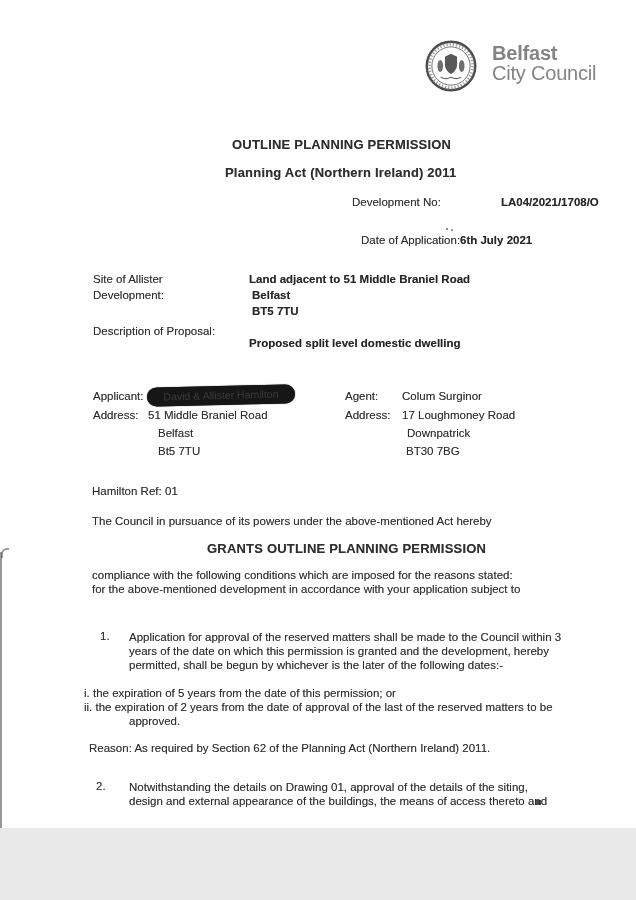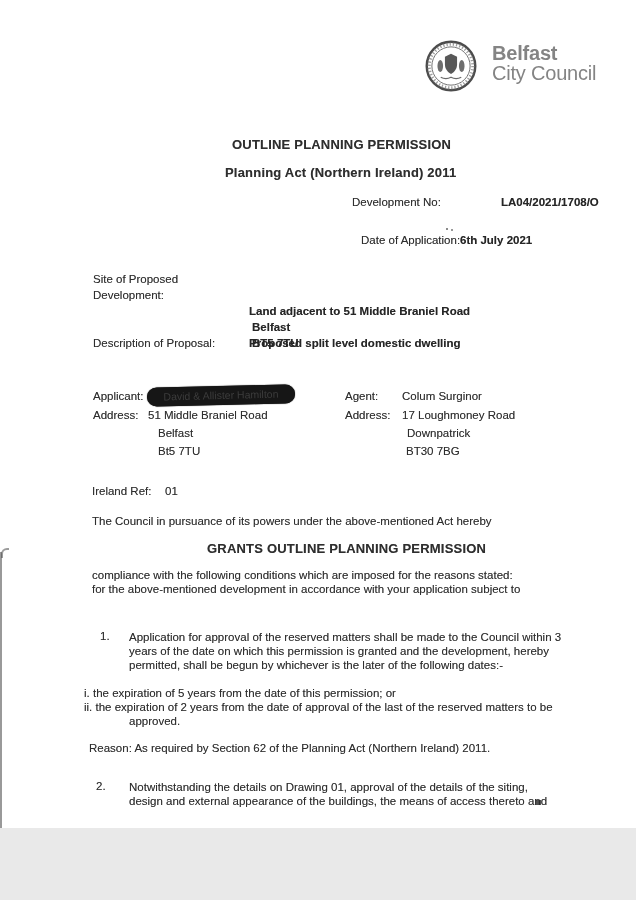--- a/index.html
+++ b/index.html
@@ -76,47 +76,47 @@
   <div class="abs title doc-text" style="left:232px; top:137px;">OUTLINE PLANNING PERMISSION</div>
   <div class="abs title doc-text" style="left:225px; top:165px;">Planning Act (Northern Ireland) 2011</div>
 
   <div class="abs doc-text" style="left:352px; top:196px;">Development No:</div>
   <div class="abs bold doc-text" style="left:457px; top:196px;padding-left:44px;">LA04/2021/1708/O</div>
   <div class="speckle-b"></div>
   <div class="abs doc-text" style="left:353px; top:234px;padding-left:8px;">Date of Application:</div>
   <div class="abs bold doc-text" style="left:460px; top:234px;">6th July 2021</div>
 
   <div class="abs lines-16 doc-text" style="left:93px; top:271px;">
-    <div>Site of Proposed</div>
+    <div>Site of Allister</div>
     <div>Development:</div>
   </div>
-  <div class="abs lines-16 bold doc-text" style="left:249px; top:271px;margin-top:32px;">
+  <div class="abs lines-16 bold doc-text" style="left:249px; top:271px;">
     <div>Land adjacent to 51 Middle Braniel Road</div>
     <div style="padding-left:3px;">Belfast</div>
     <div style="padding-left:3px;">BT5 7TU</div>
   </div>
 
-  <div class="abs doc-text" style="left:93px; top:337px;">Description of Proposal:</div>
+  <div class="abs doc-text" style="left:93px; top:325px;">Description of Proposal:</div>
   <div class="abs bold doc-text" style="left:249px; top:337px;">Proposed split level domestic dwelling</div>
 
   <div class="abs doc-text" style="left:93px; top:390px;">Applicant:</div>
   <div class="redaction">David &amp; Allister Hamilton</div>
   <div class="abs doc-text" style="left:93px; top:409px;">Address:</div>
   <div class="abs doc-text" style="left:148px; top:409px;">51 Middle Braniel Road</div>
   <div class="abs doc-text" style="left:158px; top:427px;">Belfast</div>
   <div class="abs doc-text" style="left:158px; top:445px;">Bt5 7TU</div>
 
   <div class="abs doc-text" style="left:345px; top:390px;">Agent:</div>
   <div class="abs doc-text" style="left:402px; top:390px;">Colum Surginor</div>
   <div class="abs doc-text" style="left:345px; top:409px;">Address:</div>
   <div class="abs doc-text" style="left:402px; top:409px;">17 Loughmoney Road</div>
   <div class="abs doc-text" style="left:407px; top:427px;">Downpatrick</div>
   <div class="abs doc-text" style="left:406px; top:445px;">BT30 7BG</div>
 
-  <div class="abs doc-text" style="left:92px; top:485px;">Ireland Ref:</div>
+  <div class="abs doc-text" style="left:92px; top:485px;">Hamilton Ref:</div>
   <div class="abs doc-text" style="left:165px; top:485px;">01</div>
 
   <div class="abs doc-text" style="left:92px; top:515px;">The Council in pursuance of its powers under the above-mentioned Act hereby</div>
   <div class="abs title doc-text" style="left:207px; top:541px;">GRANTS OUTLINE PLANNING PERMISSION</div>
   <div class="abs lines-14 doc-text" style="left:92px; top:568px;">
     <div>compliance with the following conditions which are imposed for the reasons stated:</div>
     <div>for the above-mentioned development in accordance with your application subject to</div>
   </div>
 
   <div class="abs doc-text" style="left:100px; top:630px;">1.</div>

